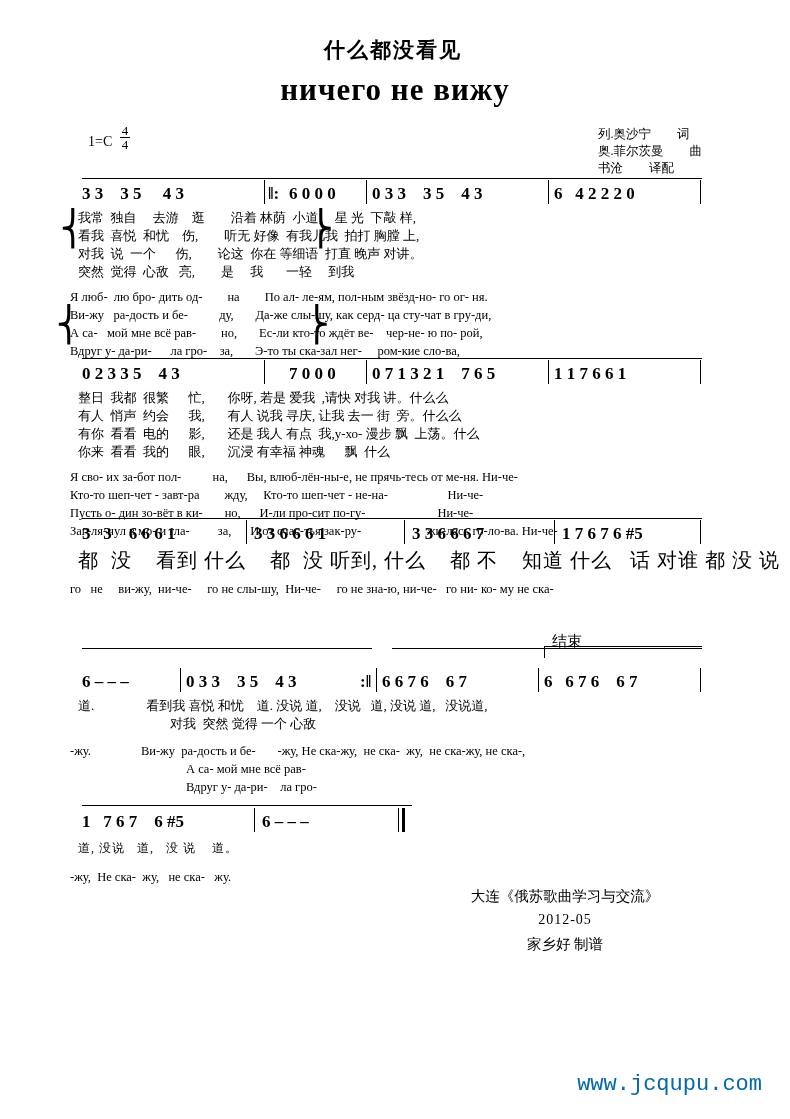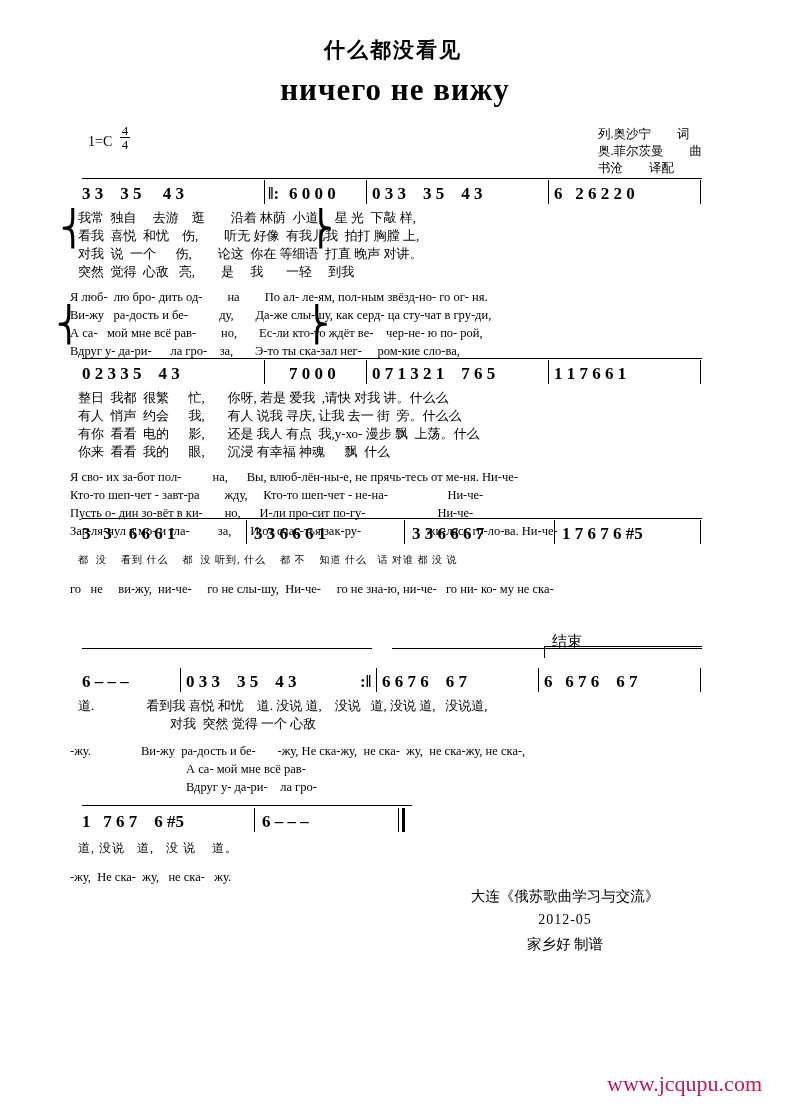--- a/index.html
+++ b/index.html
@@ -71,21 +71,21 @@
   }
 
   
   .footer{
     position:absolute;left:400px;top:884px;width:330px;text-align:center;
     font-size:14.5px;line-height:24px;font-family:"Liberation Serif", serif;
   }
   .footer .l2{font-size:14px;letter-spacing:1px;}
   .watermark{
     position:absolute;right:28px;bottom:22px;
-    font-size:22px;color:#be185d;font-family:Liberation Serif, serif;
+    font-size:22px;color:#0369a1;font-family:Liberation Mono, monospace;
   }
 </style>
 </head>
 <body>
 
 <div class="page">
 
   <div class="title-cn">什么都没看见</div>
   <div class="title-ru">ничего не вижу</div>
 
@@ -102,21 +102,21 @@
     <div class="row"><span>奥.菲尔茨曼</span><span class="role">曲</span></div>
     <div class="row"><span>书沧</span><span class="role">译配</span></div>
   </div>
 
   <div class="rule" style="left:82px;top:178px;width:620px;"></div>
   <div class="sys" style="left:82px;top:184px;width:620px;">
     <div class="numline" style="position:absolute;left:0px;top:0px;">3 3    3 5     4 3</div>
     <div class="numline" style="position:absolute;left:186px;top:0px;">‖:</div>
     <div class="numline" style="position:absolute;left:207px;top:0px;">6 0 0 0</div>
     <div class="numline" style="position:absolute;left:290px;top:0px;">0 3 3    3 5    4 3</div>
-    <div class="numline" style="position:absolute;left:472px;top:0px;">6   2 6 2 2 0</div>
+    <div class="numline" style="position:absolute;left:472px;top:0px;">6   4 2 2 2 0</div>
 
     <div class="vline" style="left:182px;top:-4px;height:24px;"></div>
     <div class="vline" style="left:284px;top:-4px;height:24px;"></div>
     <div class="vline" style="left:466px;top:-4px;height:24px;"></div>
     <div class="vline" style="left:618px;top:-4px;height:24px;"></div>
 
     <div class="lyr-cn" style="position:absolute;left:-4px;top:26px;">我常  独自     去游    逛        沿着 林荫  小道,    星 光  下敲 样,</div>
     <div class="lyr-cn" style="position:absolute;left:-4px;top:44px;">看我  喜悦  和忧    伤,        听无 好像  有我儿我  拍打 胸膛 上,</div>
     <div class="lyr-cn" style="position:absolute;left:-4px;top:62px;">对我  说  一个      伤,        论这  你在 等细语  打直 晚声 对讲。</div>
     <div class="lyr-cn" style="position:absolute;left:-4px;top:80px;">突然  觉得  心敌   亮,        是     我       一轻     到我</div>
@@ -159,21 +159,21 @@
     <div class="numline" style="position:absolute;left:0px;top:0px;">3   3    6 6 6 1</div>
     <div class="numline" style="position:absolute;left:172px;top:0px;">3 3 6 6 6 1</div>
     <div class="numline" style="position:absolute;left:330px;top:0px;">3 3 6 6 6 7</div>
     <div class="numline" style="position:absolute;left:480px;top:0px;">1 7 6 7 6 #5</div>
 
     <div class="vline" style="left:164px;top:-4px;height:24px;"></div>
     <div class="vline" style="left:322px;top:-4px;height:24px;"></div>
     <div class="vline" style="left:472px;top:-4px;height:24px;"></div>
     <div class="vline" style="left:618px;top:-4px;height:24px;"></div>
 
-    <div class="lyr-cn" style="position:absolute;left:-4px;top:28px;font-size:10px;letter-spacing:1px;">都  没    看到 什么    都  没 听到, 什么    都 不    知道 什么   话 对谁 都 没 说</div>
+    <div class="lyr-cn" style="position:absolute;left:-4px;top:28px;font-size:20px;letter-spacing:1px;">都  没    看到 什么    都  没 听到, 什么    都 不    知道 什么   话 对谁 都 没 说</div>
     <div class="lyr" style="position:absolute;left:-12px;top:58px;">го   не     ви-жу,  ни-че-     го не слы-шу,  Ни-че-     го не зна-ю, ни-че-   го ни- ко- му не ска-</div>
   </div>
 
   <div class="rule" style="left:82px;top:648px;width:290px;"></div>
   <div class="rule" style="left:392px;top:648px;width:310px;"></div>
   <div class="endmark" style="left:552px;top:632px;">结束</div>
   <div class="vline" style="left:544px;top:646px;height:12px;"></div>
   <div class="rule" style="left:544px;top:646px;width:158px;"></div>
 
   <div class="sys" style="left:82px;top:672px;width:620px;">

